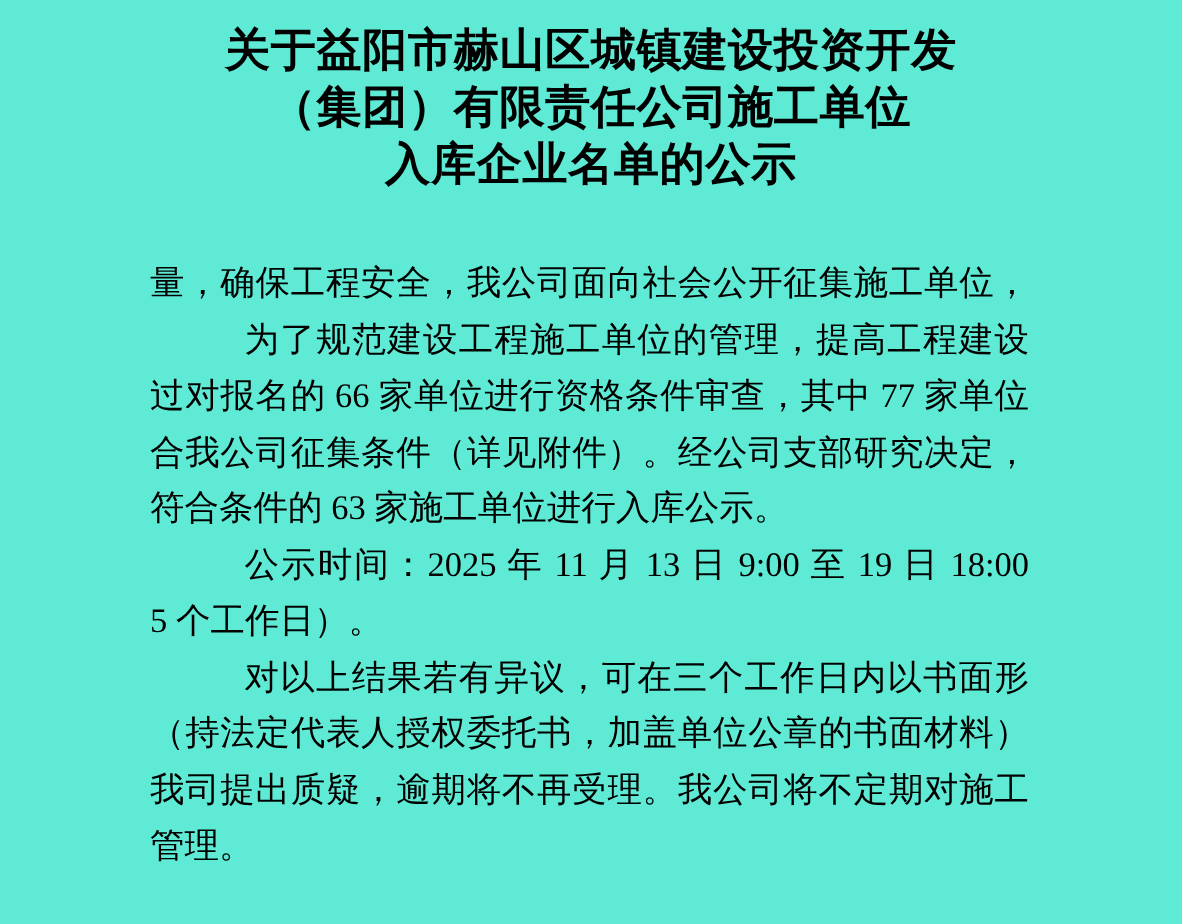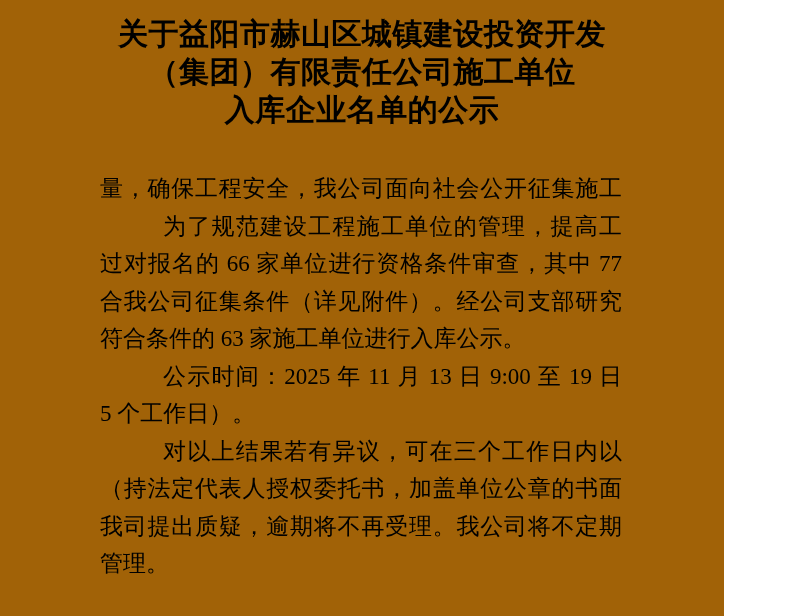--- a/index.html
+++ b/index.html
@@ -8,23 +8,23 @@
     padding: 0;
     background: #ffffff;
   }
   body {
     width: 800px;
     height: 616px;
     overflow: hidden;
     color: #000000;
   }
   .page {
-    width: 724px;
+    width: 788px;
     height: 616px;
-    background: #a16207;
+    background: #5eead4;
   }
   .doc-title {
     margin: 0;
     padding-top: 15px;
     text-align: center;
     font-family: "Liberation Sans", sans-serif;
     font-weight: 700;
     font-size: 30px;
     line-height: 38px;
     letter-spacing: 0.5px;

